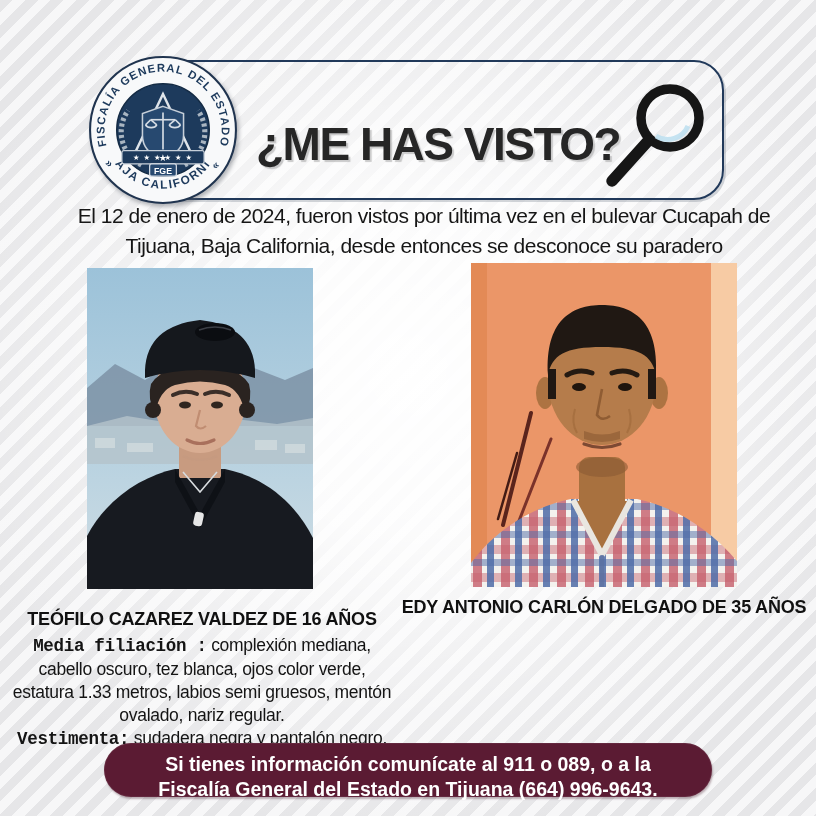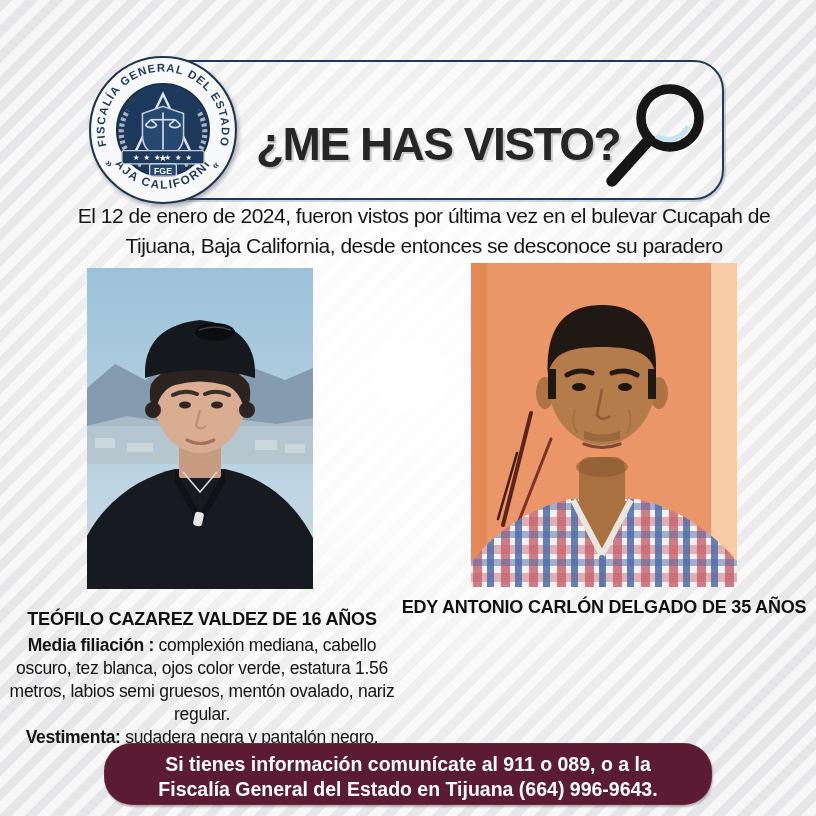--- a/index.html
+++ b/index.html
@@ -37,25 +37,25 @@
   .photo-left{position:absolute;left:87px;top:268px;width:226px;height:321px;}
   .photo-right{position:absolute;left:471px;top:263px;width:266px;height:324px;}
   
   .person-col{position:absolute;text-align:center;}
   .col-left{left:6px;top:592px;width:392px;}
   .col-right{left:396px;top:580px;width:416px;}
   .person-name{margin:16px 0 3px 0;font-size:18px;line-height:23px;font-weight:bold;
     letter-spacing:-0.2px;color:#111;}
   .person-desc{margin:0;font-size:17.5px;line-height:23px;letter-spacing:-0.3px;color:#141414;}
   .col-right .person-desc{font-size:19px;line-height:26px;word-spacing:1.5px;}
-  .desc-label{font-weight:bold;}
+  .desc-label{font-weight:bold;font-family:Liberation Mono, monospace;}
   .person-clothing{margin:0 0 0 0;font-size:17.5px;line-height:23px;letter-spacing:-0.3px;color:#141414;}
   
   .footer-banner{
-    position:absolute;left:104px;top:743px;width:608px;height:62px;
+    position:absolute;left:104px;top:743px;width:608px;height:54px;
     background:#5b1b33;border-radius:28px;
     box-shadow:inset 0 0 0 1px rgba(255,255,255,.06),1px 2px 2px rgba(80,40,55,.35);
     color:#fff;text-align:center;font-weight:bold;font-size:19.5px;line-height:25px;
     padding-top:9px;
   }
   .footer-banner div{white-space:nowrap;}
 </style>
 </head>
 <body>
 
@@ -210,21 +210,21 @@
     <path d="M 113 168 Q 131 175 149 168 L 149 176 Q 131 182 113 176 Z" fill="#7c4e2a" opacity="0.45"></path>
     <path d="M 113 181 Q 131 188 149 181" stroke="#7d4a33" stroke-width="3.2" fill="none" stroke-linecap="round"></path>
     <path d="M 104 146 Q 100 160 106 170" stroke="#9a6336" stroke-width="2" fill="none" opacity="0.5"></path>
     <path d="M 158 146 Q 162 160 156 170" stroke="#9a6336" stroke-width="2" fill="none" opacity="0.5"></path>
   </svg>
 
   <div class="person-col col-left">
     <h2 class="person-name">TEÓFILO CAZAREZ VALDEZ DE 16 AÑOS</h2>
     <p class="person-desc">
       <span class="desc-label">Media filiación :</span>
-      <span>complexión mediana, cabello oscuro, tez blanca, ojos color verde, estatura 1.56 metros, labios semi gruesos, mentón ovalado, nariz regular.</span>
+      <span>complexión mediana, cabello oscuro, tez blanca, ojos color verde, estatura 1.33 metros, labios semi gruesos, mentón ovalado, nariz regular.</span>
     </p>
     <p class="person-clothing">
       <span class="desc-label">Vestimenta:</span>
       <span>sudadera negra y pantalón negro.</span>
     </p>
   </div>
 
   <div class="person-col col-right">
     <h2 class="person-name">EDY ANTONIO CARLÓN DELGADO DE 35 AÑOS</h2>
   </div>

